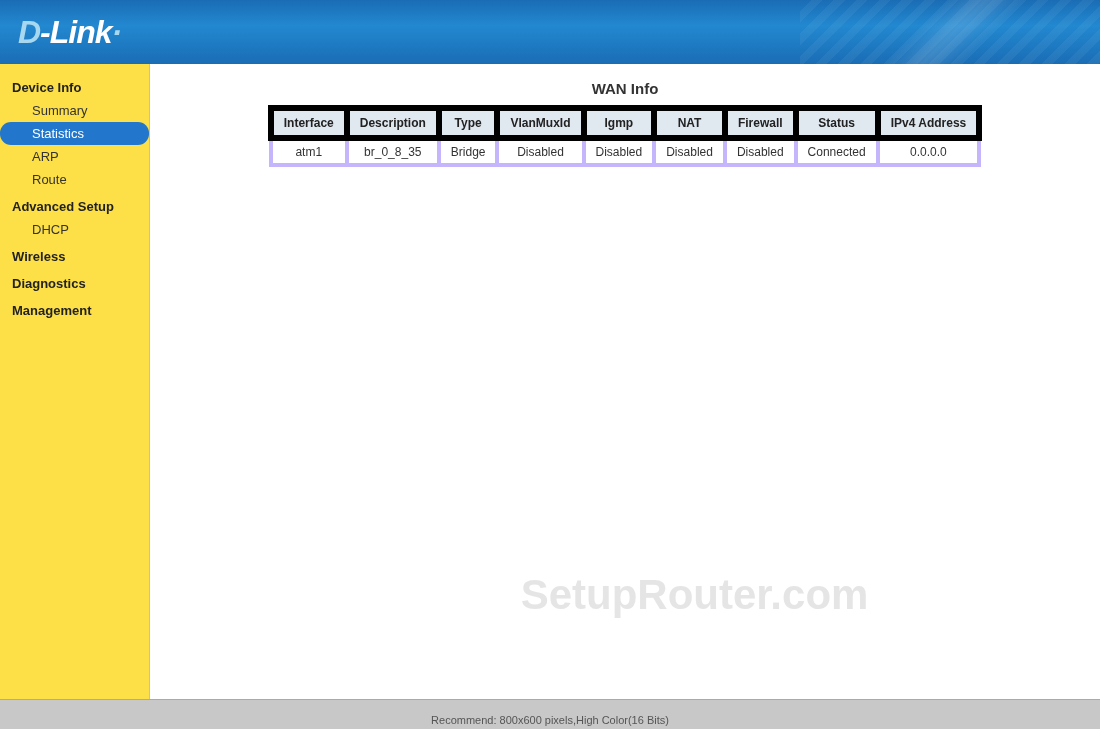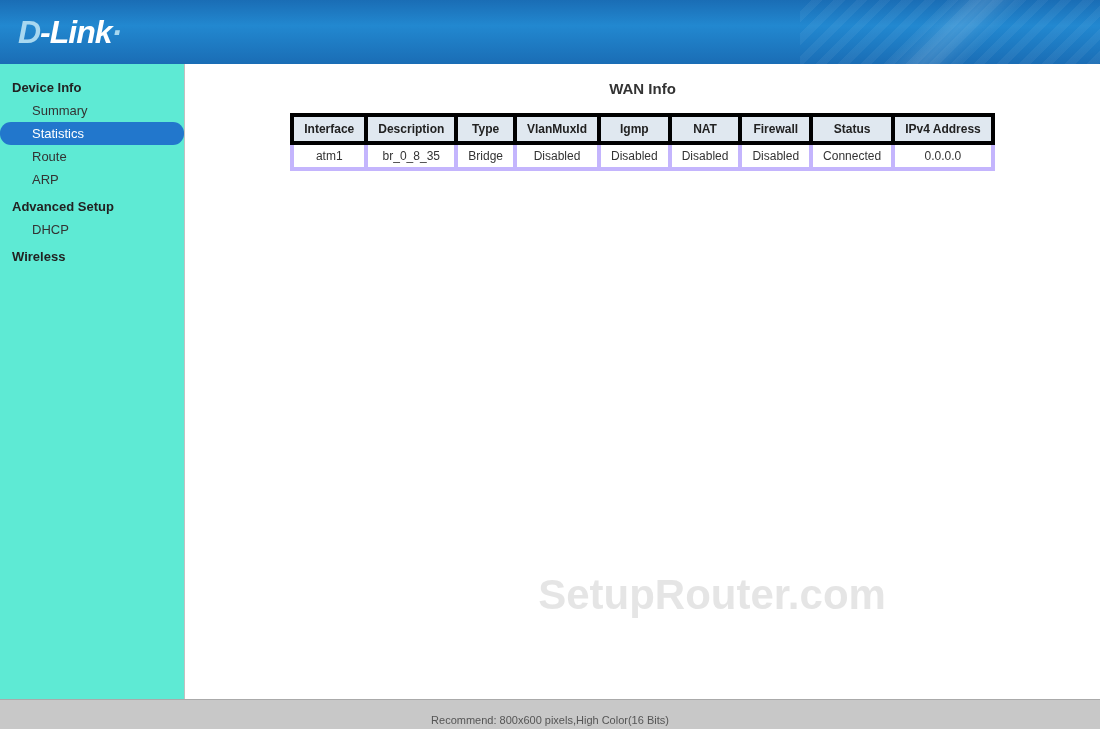--- a/index.html
+++ b/index.html
@@ -43,22 +43,22 @@
 
     
     .main-wrapper {
       display: flex;
       height: calc(729px - 72px - 22px);
       background: #e8e8e8;
     }
 
     
     .sidebar {
-      width: 185px;
-      background: #5eead4;
+      width: 150px;
+      background: #fde047;
       border-right: 1px solid #c0c0c0;
       padding-top: 8px;
       flex-shrink: 0;
     }
     .sidebar-item {
       padding: 4px 12px;
       cursor: pointer;
       color: #333;
       font-size: 13px;
     }
@@ -87,33 +87,33 @@
       padding: 16px 24px;
       position: relative;
       overflow: hidden;
     }
 
     .page-title {
       text-align: center;
       font-size: 15px;
       font-weight: bold;
       color: #333;
-      margin-bottom: 16px;
+      margin-bottom: 8px;
     }
 
     
     .wan-table {
       border-collapse: collapse;
       width: auto;
       margin: 0 auto;
       font-size: 12px;
     }
     .wan-table th {
       background: #e0e8f0;
-      border: 4px solid #000000;
+      border: 6px solid #000000;
       padding: 5px 10px;
       font-weight: bold;
       color: #222;
       white-space: nowrap;
     }
     .wan-table td {
       border: 4px solid #c4b5fd;
       padding: 4px 10px;
       text-align: center;
       white-space: nowrap;
@@ -154,25 +154,27 @@
     <span>D</span>-Link<span>·</span>
   </div>
 </div>
 
 <div class="main-wrapper">
 
   <div class="sidebar">
     <div class="sidebar-item category">Device Info</div>
     <div class="sidebar-item sub">Summary</div>
     <div class="sidebar-item sub active-blue">Statistics</div>
+    <div class="sidebar-item sub">ARP</div>
     <div class="sidebar-item sub">Route</div>
-    <div class="sidebar-item sub">ARP</div>
     <div class="sidebar-item category">Advanced Setup</div>
     <div class="sidebar-item sub">DHCP</div>
     <div class="sidebar-item category">Wireless</div>
+    <div class="sidebar-item category">Diagnostics</div>
+    <div class="sidebar-item category">Management</div>
   </div>
 
   <div class="content">
     <div class="page-title">WAN Info</div>
 
     <table class="wan-table">
       <thead>
         <tr>
           <th>Interface</th>
           <th>Description</th>

